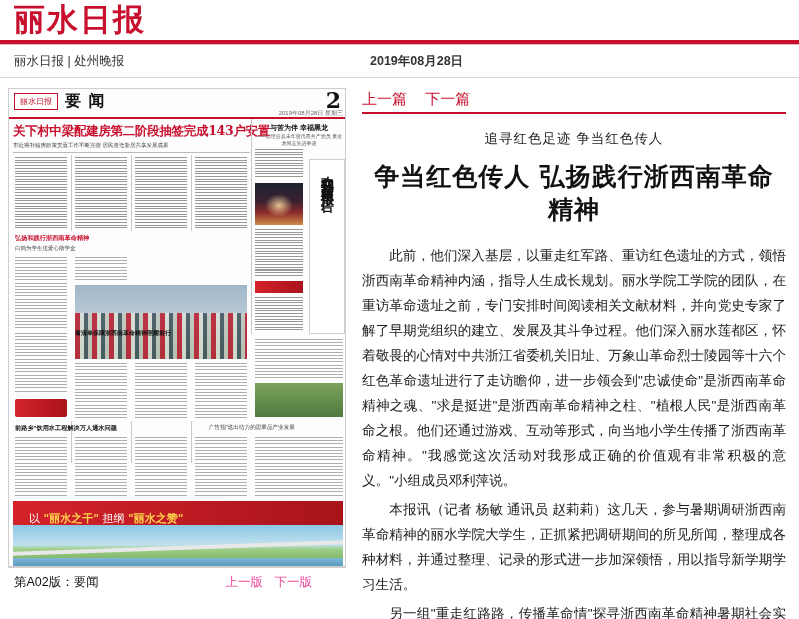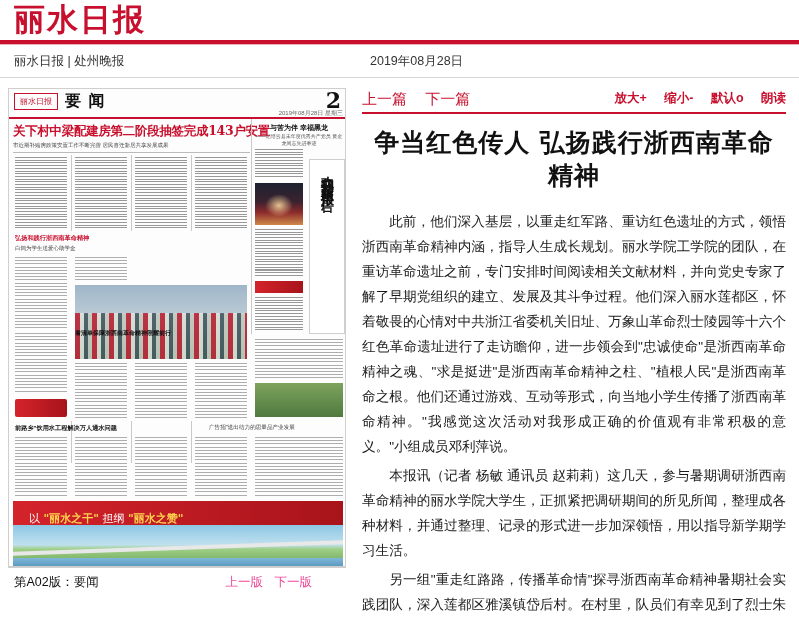--- a/index.html
+++ b/index.html
@@ -49,20 +49,21 @@
   }
   .subheader-left {
     position: absolute; left: 14px; top: 8px;
     font-size: 12.5px; color: #333;
     white-space: nowrap;
   }
   .subheader-date {
     position: absolute; left: 370px; top: 8px;
     font-size: 12.5px; color: #333;
     white-space: nowrap;
+    font-weight: bold;
   }
 
   
   .paper-pane {
     position: absolute; left: 8px; top: 88px; width: 338px; height: 480px;
     background: #fdfdfd;
     border: 1px solid #cfcfcf;
     overflow: hidden;
   }
   .pp-head {
@@ -379,28 +380,23 @@
     </div>
   </div>
 
   <div class="article">
 
     <div class="art-toolbar">
       <div class="art-nav">
         <a href="#">上一篇</a>
         <a href="#">下一篇</a>
       </div>
-      <div class="art-tools">
-        <a href="#">放大+</a>
-        <a href="#">缩小-</a>
-        <a href="#">默认o</a>
-        <a href="#">朗读</a>
-      </div>
-    </div>
-
+    </div>
+
+    <div class="art-kicker">追寻红色足迹 争当红色传人</div>
     <h1 class="art-title">争当红色传人 弘扬践行浙西南革命精神</h1>
 
     <div class="art-body">
       <p>此前，他们深入基层，以重走红军路、重访红色遗址的方式，领悟浙西南革命精神内涵，指导人生成长规划。丽水学院工学院的团队，在重访革命遗址之前，专门安排时间阅读相关文献材料，并向党史专家了解了早期党组织的建立、发展及其斗争过程。他们深入丽水莲都区，怀着敬畏的心情对中共浙江省委机关旧址、万象山革命烈士陵园等十六个红色革命遗址进行了走访瞻仰，进一步领会到"忠诚使命"是浙西南革命精神之魂、"求是挺进"是浙西南革命精神之柱、"植根人民"是浙西南革命之根。他们还通过游戏、互动等形式，向当地小学生传播了浙西南革命精神。"我感觉这次活动对我形成正确的价值观有非常积极的意义。"小组成员邓利萍说。</p>
       <p>本报讯（记者 杨敏 通讯员 赵莉莉）这几天，参与暑期调研浙西南革命精神的丽水学院大学生，正抓紧把调研期间的所见所闻，整理成各种材料，并通过整理、记录的形式进一步加深领悟，用以指导新学期学习生活。</p>
       <p>另一组"重走红路路，传播革命情"探寻浙西南革命精神暑期社会实践团队，深入莲都区雅溪镇岱后村。在村里，队员们有幸见到了烈士朱太的儿子朱</p>
     </div>
   </div>
 
 </div>

